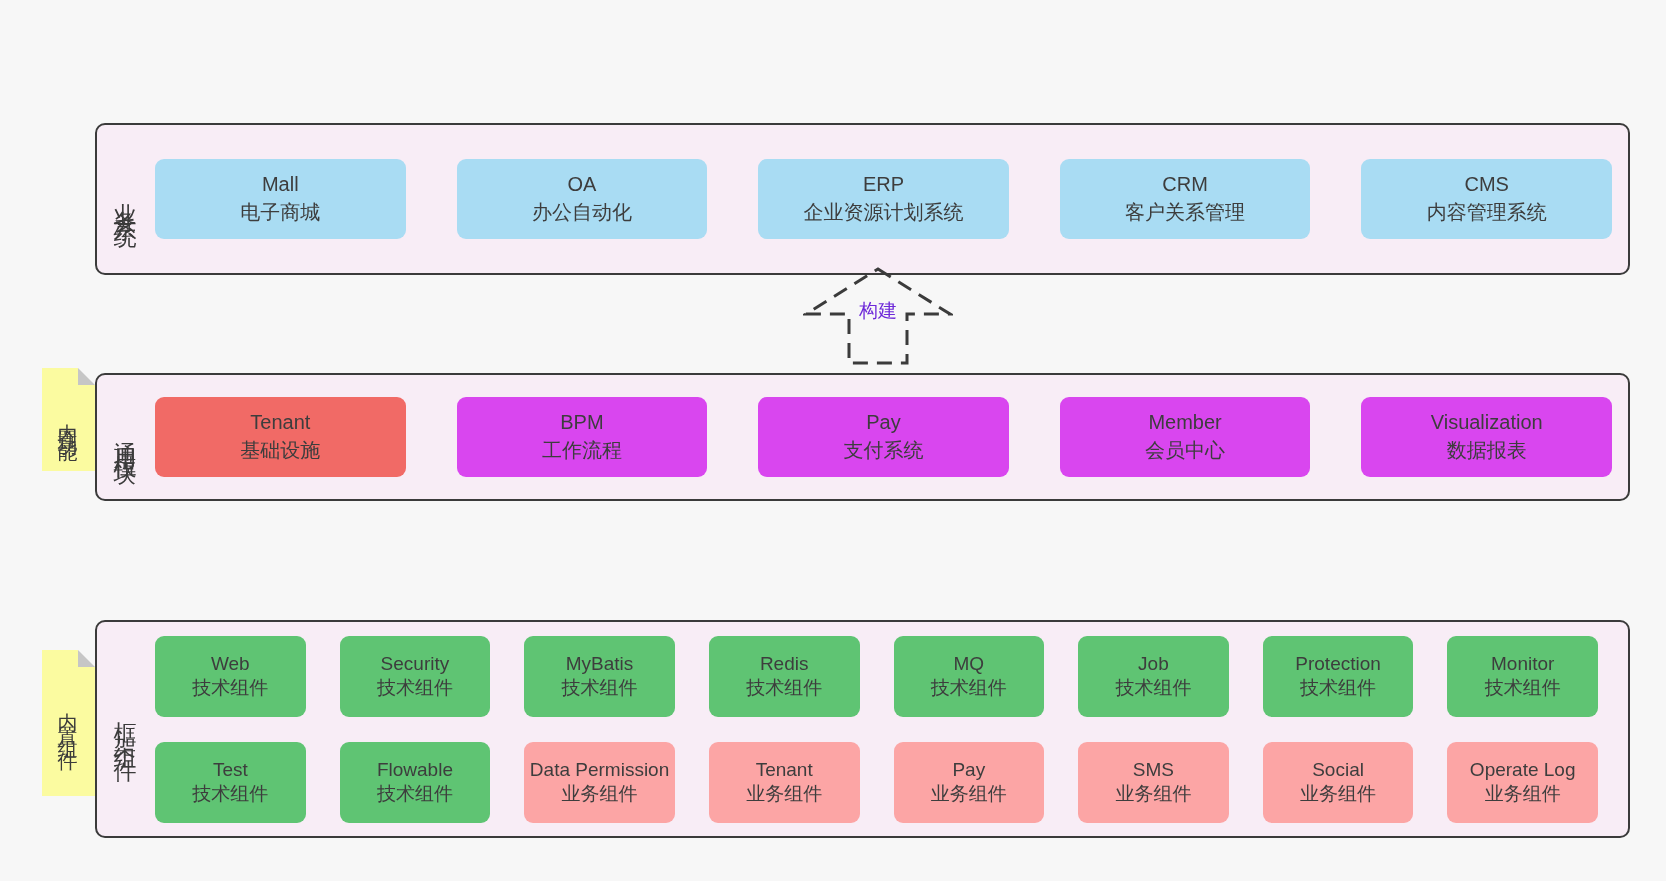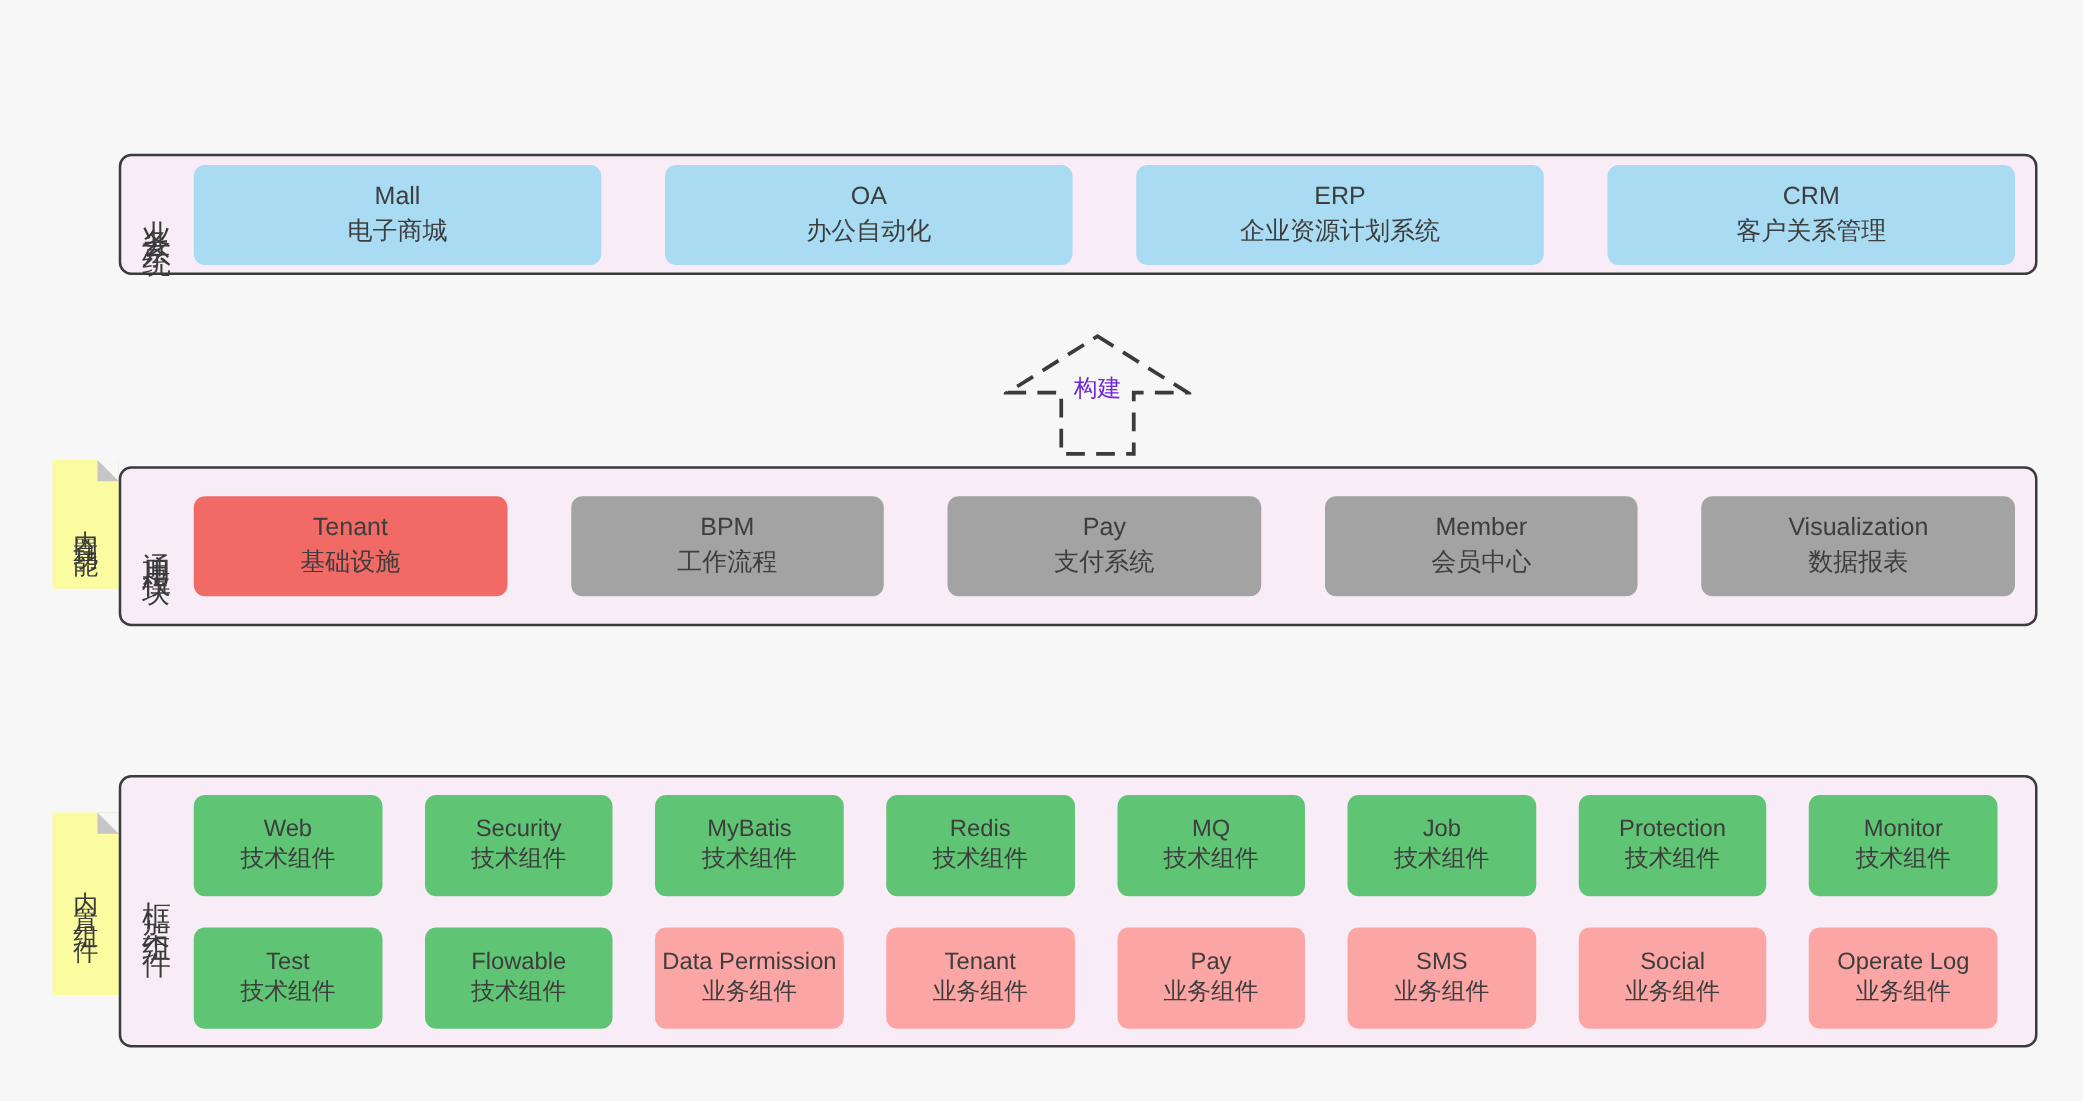--- a/index.html
+++ b/index.html
@@ -15,21 +15,21 @@
 
   
   .band {
     position:absolute; left:95px; width:1535px;
     background:#f8edf6;
     border:2px solid #3b3b3b;
     border-radius:10px;
     box-sizing:border-box;
     display:flex;
   }
-  .band--business   { top:123px; height:97px; }
+  .band--business   { top:123px; height:152px; }
   .band--modules    { top:373px; height:128px; }
   .band--components { top:620px; height:218px; }
 
   .band-label {
     width:58px; flex:none;
     display:flex; align-items:center; justify-content:center;
     writing-mode:vertical-rl; text-orientation:upright;
     font-size:23px; letter-spacing:7px; color:#3b3b3b;
   }
   .band--components .band-label { letter-spacing:13px; }
@@ -41,21 +41,21 @@
   .box {
     flex:1; height:80px; border-radius:9px;
     display:flex; flex-direction:column; justify-content:center;
     text-align:center; font-size:20px; line-height:1.38;
     box-sizing:border-box; padding:2px 4px;
   }
   .box span { display:block; }
 
   .box--blue  { background:#a9dcf3; }
   .box--red   { background:#f16a66; }
-  .box--pink  { background:#a3a3a3;align-items:center; }
+  .box--pink  { background:#d946ef;align-items:center; }
   .box--green { background:#5fc473; }
   .box--green-light { background:#fca5a5; }
 
   .band-rows {
     flex:1; display:flex; flex-direction:column; justify-content:center;
     gap:25px; padding:0 30px 0 0;
   }
   .row { display:flex; gap:34px; }
   .box--sm { height:81px; font-size:19px; line-height:1.28; }
 
@@ -105,20 +105,24 @@
         <span>办公自动化</span>
       </div>
       <div class="box box--blue">
         <span>ERP</span>
         <span>企业资源计划系统</span>
       </div>
       <div class="box box--blue">
         <span>CRM</span>
         <span>客户关系管理</span>
       </div>
+      <div class="box box--blue">
+        <span>CMS</span>
+        <span>内容管理系统</span>
+      </div>
     </div>
   </section>
 
   <div class="arrow arrow--build">
     <svg viewBox="0 0 150 100" width="150" height="100">
       <path d="M75 3 L147 48 L104 48 L104 97 L46 97 L46 48 L3 48 Z" fill="none" stroke="#3b3b3b" stroke-width="3" stroke-dasharray="15 9"></path>
     </svg>
     <span class="arrow-label">构建</span>
   </div>
 

